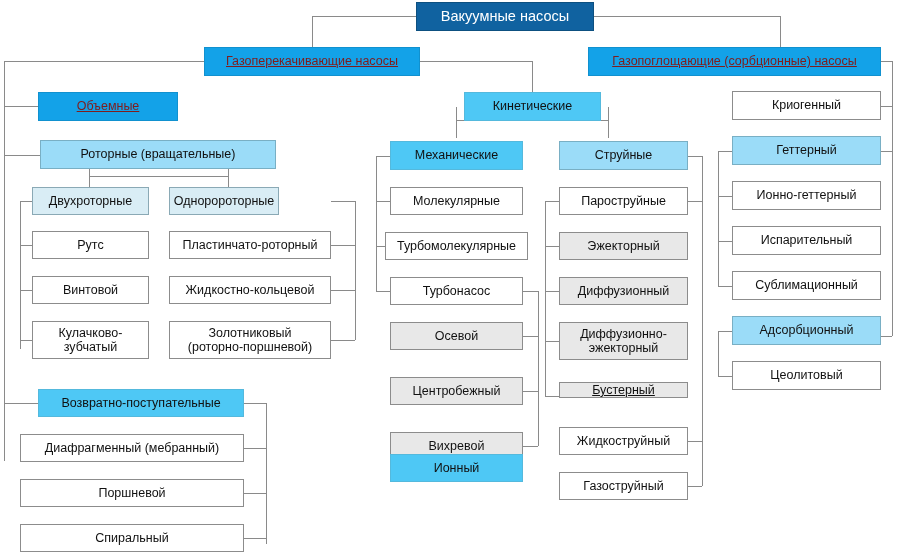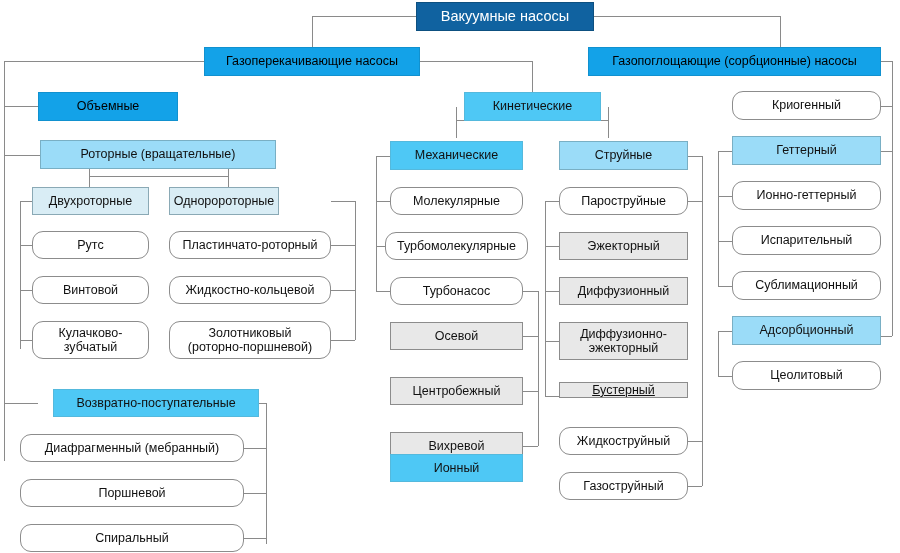--- a/index.html
+++ b/index.html
@@ -25,25 +25,25 @@
     border: 1px solid #9a9a9a;
     color: #1a1a1a;
     font-size: 12.5px;
     line-height: 1.15;
     padding: 1px 3px;
     z-index: 5;
     white-space: pre-line;
   }
   
   .fill-root   { background: #1062a0; border-color: #0d5080; color: #ffffff; font-size: 14.5px; }
-  .fill-strong { background: #13a2e8; border-color: #1191cf; color: #000000; }
+  .fill-strong { background: #13a2e8; border-color: #1191cf; color: #7f1d1d; text-decoration: underline; }
   .fill-mid    { background: #4ec8f5; border-color: #54b9dd; color: #111111; }
   .fill-soft   { background: #9bdcf8; border-color: #79afc4; color: #111111; }
   .fill-pale   { background: #d9edf5; border-color: #8aa9b5; color: #111111; }
-  .fill-white  { background: #ffffff; border-color: #8c8c8c; color: #111111; border-radius: 11px; }
+  .fill-white  { background: #ffffff; border-color: #8c8c8c; color: #111111; }
   .fill-gray   { background: #e8e8e8; border-color: #8c8c8c; color: #111111; }
 
   
   .ln {
     position: absolute;
     background: #8a8a8a;
     z-index: 1;
   }
   .ln.h { height: 1px; }
   .ln.v { width: 1px; }
@@ -179,21 +179,21 @@
 
   <div class="node fill-pale" style="left:169px; top:187px; width:110px; height:28px;">Одноророторные</div>
 
   <div class="node fill-white" style="left:169px; top:231px; width:162px; height:28px;">Пластинчато-роторный</div>
 
   <div class="node fill-white" style="left:169px; top:276px; width:162px; height:28px;">Жидкостно-кольцевой</div>
 
   <div class="node fill-white" style="left:169px; top:321px; width:162px; height:38px;">Золотниковый
 (роторно-поршневой)</div>
 
-  <div class="node fill-mid" style="left:53px; top:389px; width:206px; height:28px;">Возвратно-поступательные</div>
+  <div class="node fill-mid" style="left:38px; top:389px; width:206px; height:28px;">Возвратно-поступательные</div>
 
   <div class="node fill-white" style="left:20px; top:434px; width:224px; height:28px;">Диафрагменный (мебранный)</div>
 
   <div class="node fill-white" style="left:20px; top:479px; width:224px; height:28px;">Поршневой</div>
 
   <div class="node fill-white" style="left:20px; top:524px; width:224px; height:28px;">Спиральный</div>
 
   <div class="node fill-white" style="left:390px; top:187px; width:133px; height:28px;">Молекулярные</div>
 
   <div class="node fill-white" style="left:385px; top:232px; width:143px; height:28px;">Турбомолекулярные</div>

